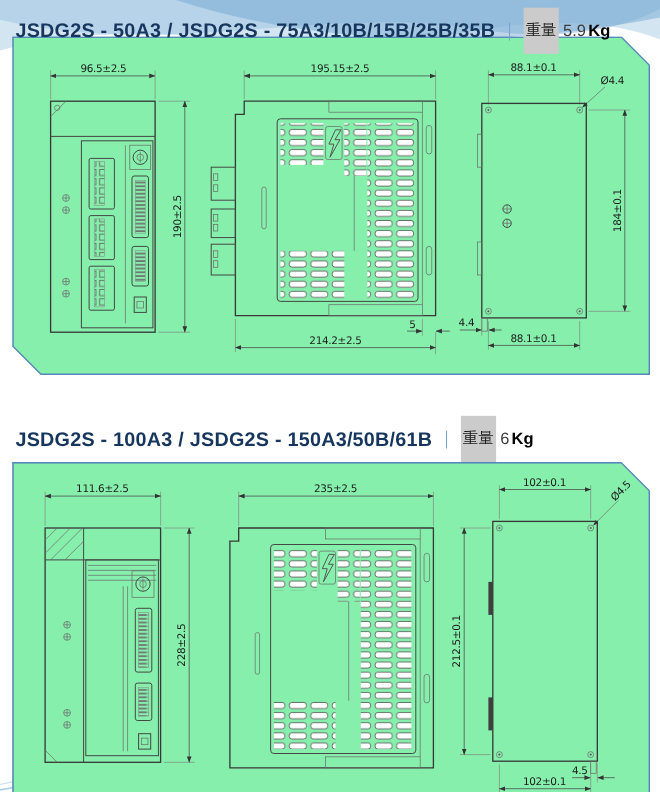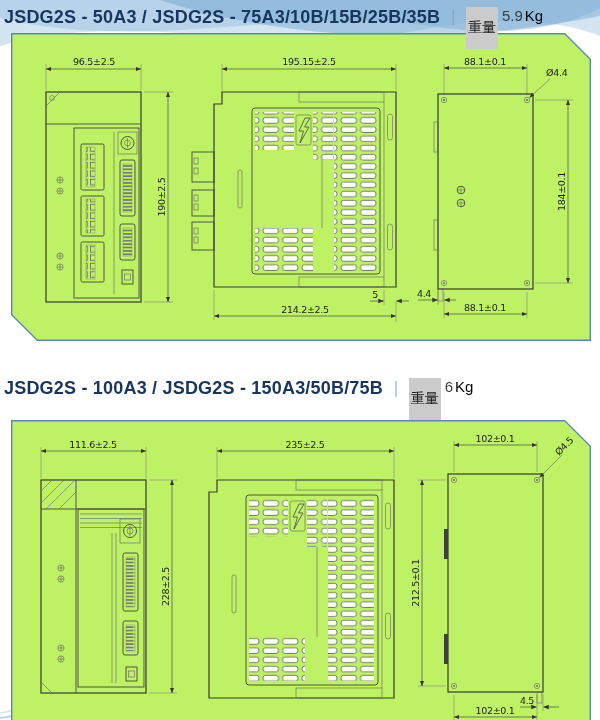--- a/index.html
+++ b/index.html
@@ -1,27 +1,27 @@
 <!DOCTYPE html>
 <html><head>
 <meta charset="utf-8">
 <style>
   html,body{margin:0;padding:0}
   body{width:600px;height:720px;position:relative;background:#fff;overflow:hidden;
        font-family:"Liberation Sans",sans-serif}
   .deco{position:absolute;z-index:0;pointer-events:none}
-  .title-row{position:absolute;left:4px;z-index:2;display:flex;align-items:flex-start;white-space:nowrap}
+  .title-row{position:absolute;left:14px;z-index:2;display:flex;align-items:center;white-space:nowrap}
   .model{font-size:18px;font-weight:700;color:#17365d;letter-spacing:.2px}
   .sep{color:#7aa3cc;font-size:16px;margin:0 5px}
   .wlabel{background:#cbcbcb;color:#1a1a1a;font-size:14px;padding:12px 2px;font-weight:500}
   .wval{color:#3d3d3d;font-size:15px;margin-left:4px}
-  .wunit{color:#000;font-size:15px;font-weight:400;margin-left:2px}
+  .wunit{color:#000;font-size:15px;font-weight:700;margin-left:2px}
   .panel{position:absolute;left:11px;width:580px;background:#5586bb;z-index:1;
          clip-path:polygon(0 0,calc(100% - 26px) 0,100% 26px,100% 100%,26px 100%,0 calc(100% - 26px))}
-  .panel-inner{position:absolute;inset:1.4px;background:#bef264;
+  .panel-inner{position:absolute;inset:1.4px;background:#86efac;
          clip-path:polygon(0 0,calc(100% - 25px) 0,100% 25px,100% 100%,25px 100%,0 calc(100% - 25px))}
   svg.dwg{position:absolute}
   .ol{fill:none;stroke:#383838;stroke-width:1.2}
   .ml{fill:none;stroke:#444;stroke-width:0.9}
   .tl{fill:none;stroke:#6a6a6a;stroke-width:0.65}
   .ext{stroke:#808080;stroke-width:0.6}
   .dim{stroke:#4a4a4a;stroke-width:0.7;fill:none}
   .dt{font-family:"DejaVu Sans",sans-serif;font-size:9.5px;fill:#1c1c1c;letter-spacing:-0.3px}
 </style>
 </head>
@@ -226,21 +226,21 @@
       <line class="ext" x1="34" y1="240" x2="34" y2="266"></line>
           <line class="ext" x1="117" y1="240" x2="117" y2="266"></line>
       <line class="dim" x1="34" y1="262" x2="117" y2="262" marker-start="url(#aC)" marker-end="url(#aC)"></line>
       <text class="dt" x="75" y="258.5" text-anchor="middle">88.1±0.1</text>
     </g>
   </svg>
  </div>
 </div>
 
 <div class="title-row" style="top:378px">
-  <span class="model">JSDG2S - 100A3 / JSDG2S - 150A3/50B/75B</span>
+  <span class="model">JSDG2S - 100A3 / JSDG2S - 150A3/50B/61B</span>
   <span class="sep">｜</span>
   <span class="wlabel">重量</span>
   <span class="wval">6</span>
   <span class="wunit">Kg</span>
 </div>
 
 <div class="panel" style="top:420px;height:389px">
  <div class="panel-inner">
 
   <svg class="dwg" style="left:14px;top:14px" width="170" height="290" viewBox="0 0 170 290">

